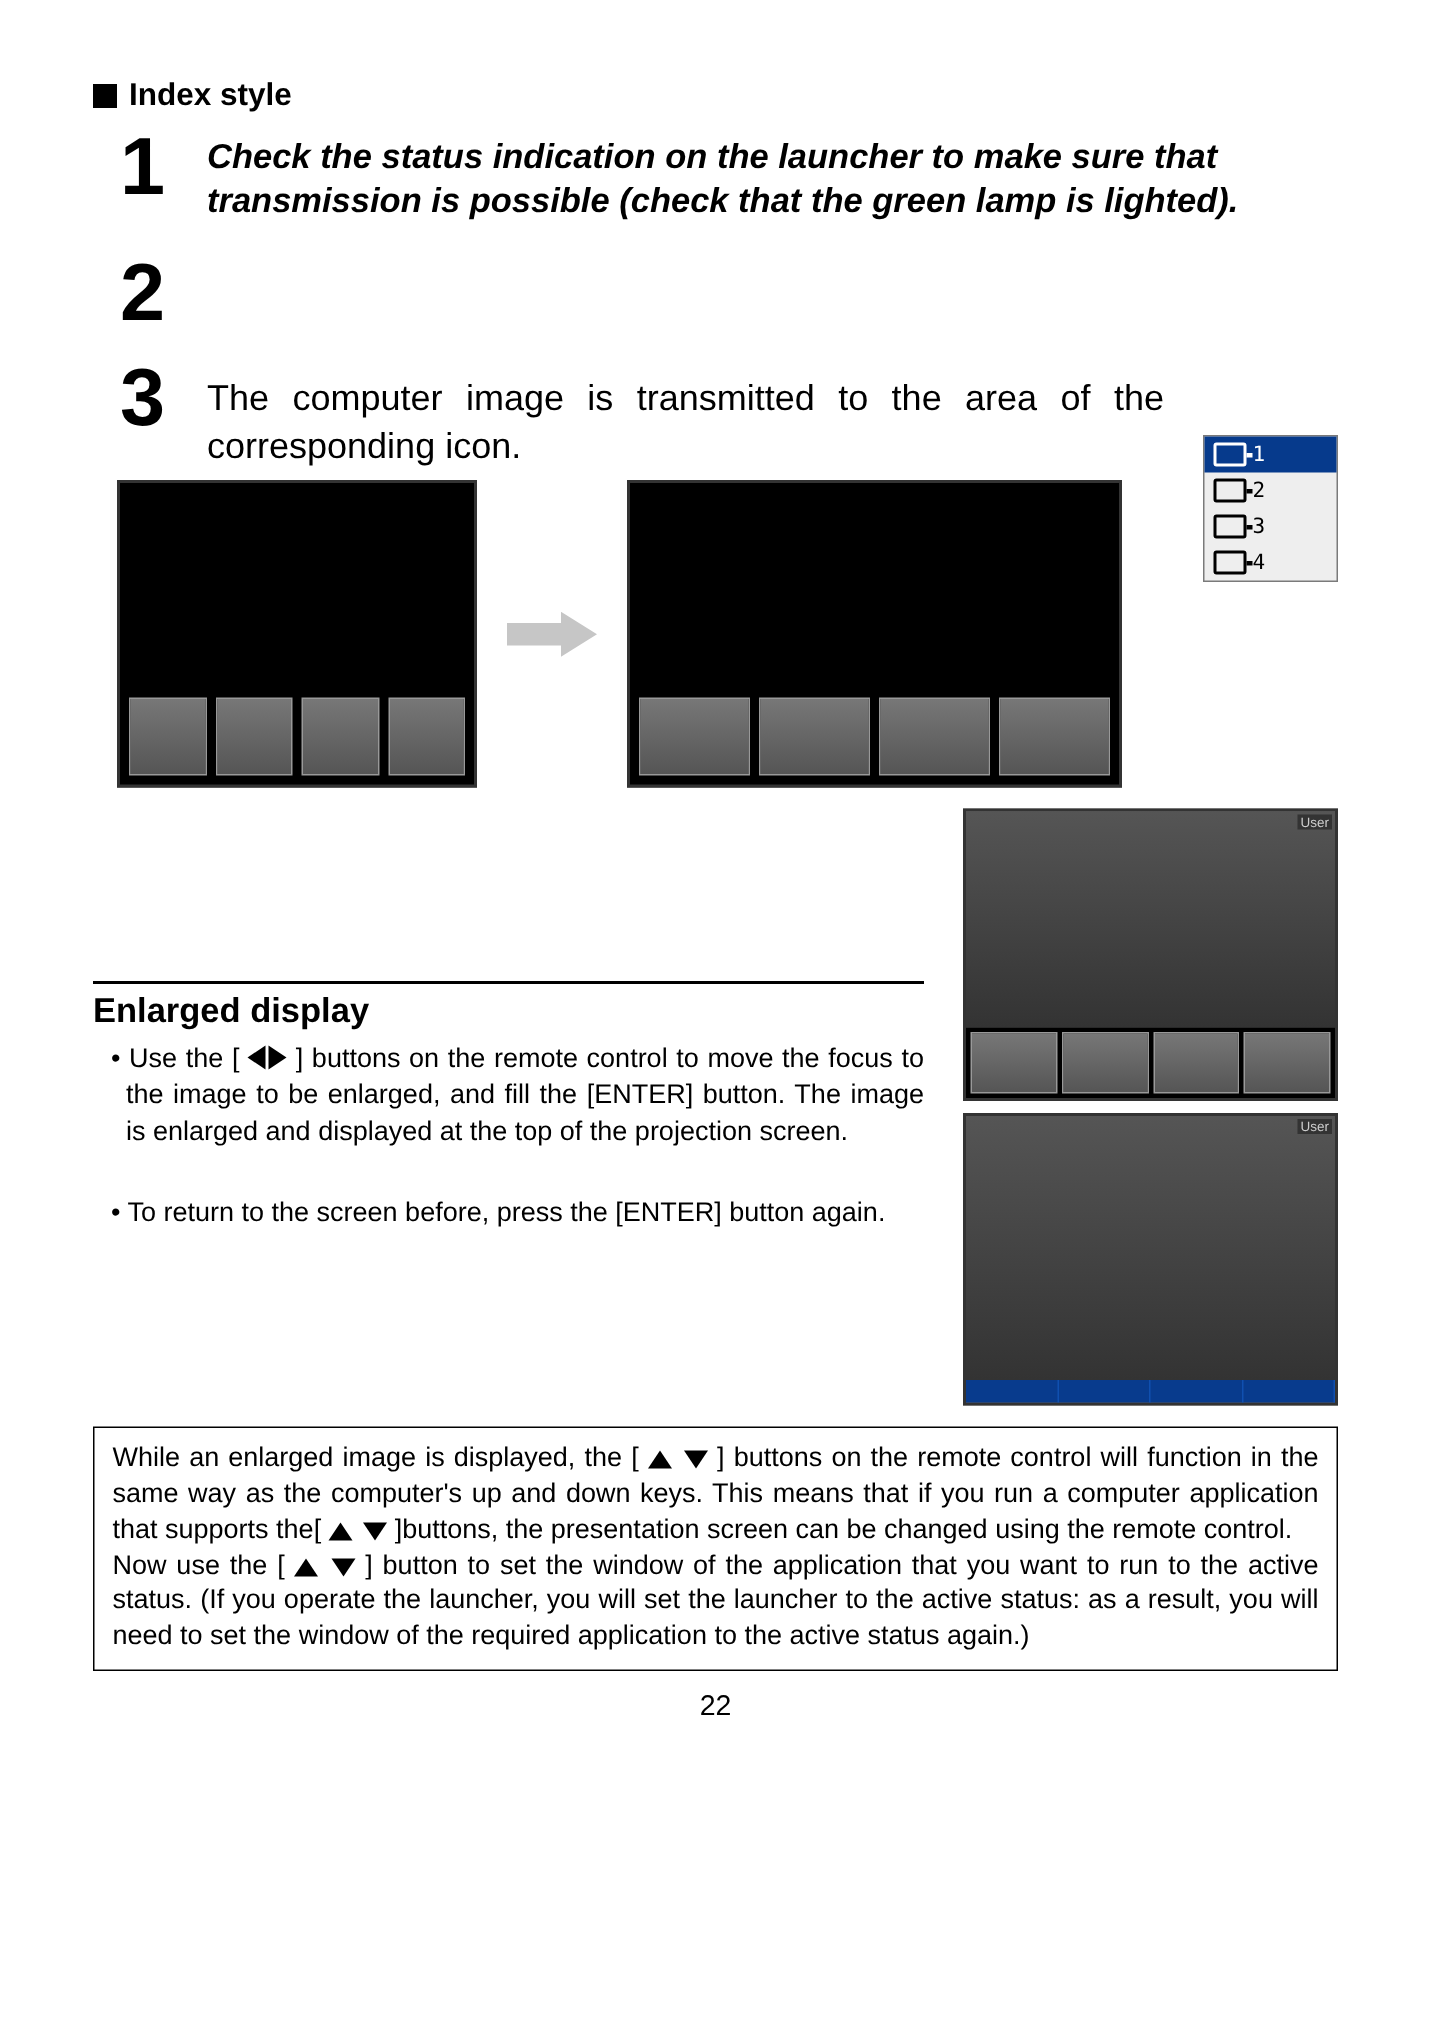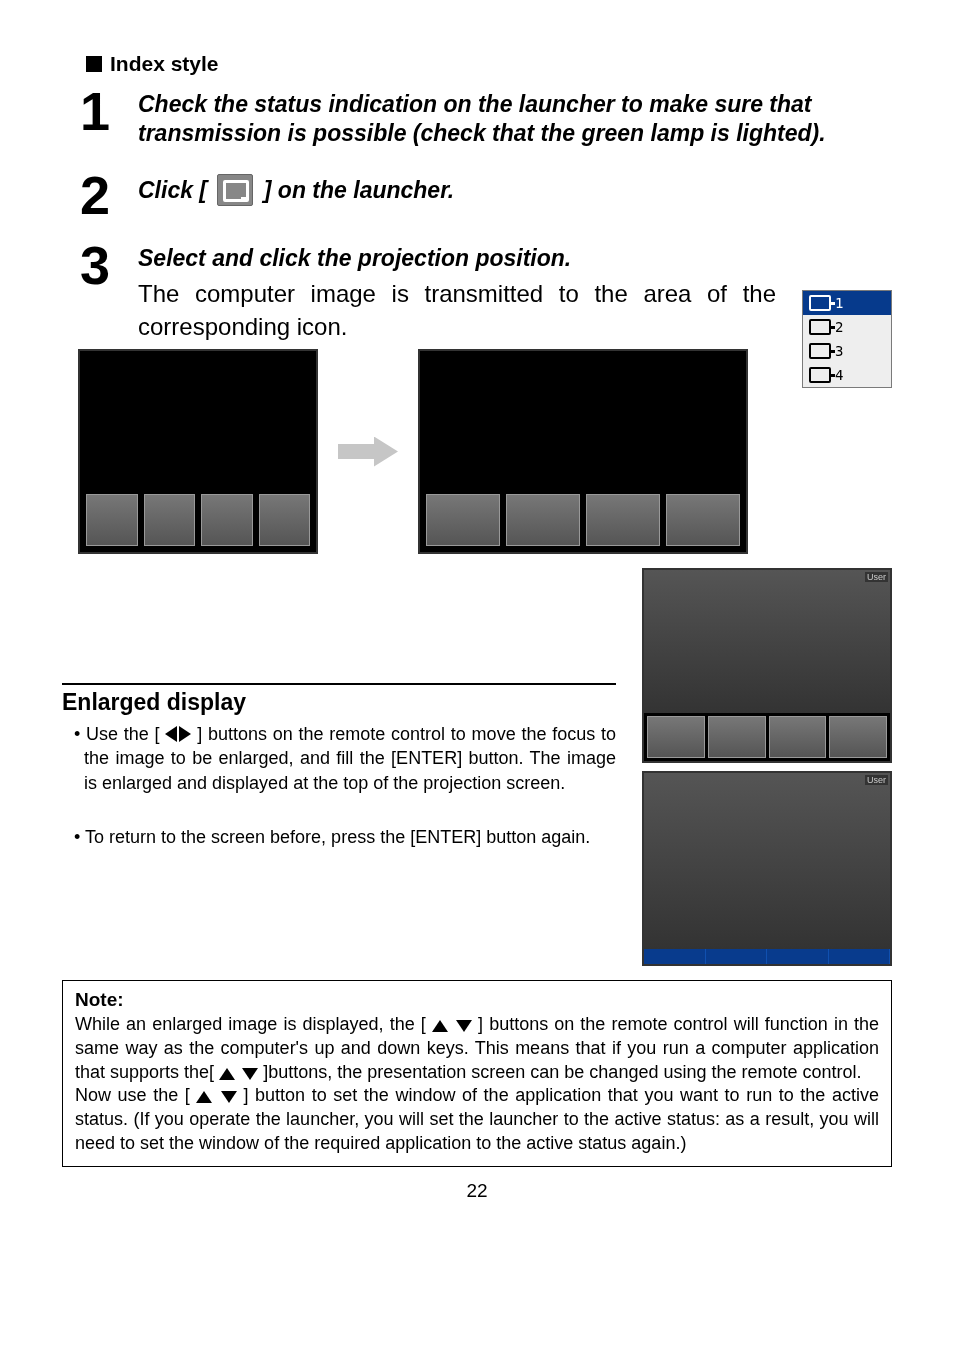--- a/index.html
+++ b/index.html
@@ -1,21 +1,21 @@
 <!DOCTYPE html>
 <html><head>
 <meta charset="utf-8">
 <style>
   * { box-sizing: border-box; margin: 0; padding: 0; }
   html, body { width: 954px; background: #fff; font-family: Arial, Helvetica, sans-serif; color: #000; }
   .page { padding: 52px 62px 30px 62px; }
   .h1-line { display: flex; align-items: baseline; border-bottom: 3px solid #000; padding-bottom: 6px; margin-bottom: 18px; }
   .h1-line .main { font-size: 34px; font-weight: 700; }
   .h1-line .cont { font-size: 22px; font-weight: 400; margin-left: 6px; }
-  .sub-h { display:flex; align-items:center; margin-bottom: 8px; margin-left: 24px; }
+  .sub-h { display:flex; align-items:center; margin-bottom: 8px; }
   .sub-h .bullet { width:16px; height:16px; background:#000; margin-right:8px; }
   .sub-h .txt { font-size: 21px; font-weight:700; }
   .step { display:flex; margin: 6px 0 20px 18px; }
   .step .num { font-size: 54px; font-weight: 700; line-height: 1; width: 58px; flex:0 0 58px; }
   .step .body { padding-top: 6px; }
   .step .title { font-size: 23px; font-weight: 700; line-height: 1.25; font-style: italic; }
   .step .desc { font-size: 24px; line-height: 1.35; margin-top: 6px; text-align: justify; }
   .tv-icon {
     display:inline-block; width:36px; height:32px; background:#878787; border:1px solid #666;
     vertical-align:-8px; margin: 0 4px; position:relative; border-radius:2px;
@@ -92,35 +92,27 @@
 
   <div class="step">
     <div class="num">1</div>
     <div class="body">
       <div class="title">Check the status indication on the launcher to make sure that transmission is possible (check that the green lamp is lighted).</div>
     </div>
   </div>
 
   <div class="step" style="margin-bottom:10px;">
     <div class="num">2</div>
-    <div class="body">
-      <div class="title nowrap">
-        <span>Click [</span>
-        <span class="tv-icon"></span>
-        <span>] on the launcher.</span>
-      </div>
-    </div>
   </div>
 
   <div style="display:flex; gap:20px; align-items:flex-start;">
     <div style="flex:1;">
       <div class="step" style="margin-bottom:6px;">
         <div class="num">3</div>
         <div class="body" style="margin-right:6px;">
-          <div class="title">Select and click the projection position.</div>
           <div class="desc">The computer image is transmitted to the area of the corresponding icon.</div>
         </div>
       </div>
 
       <div class="illus-row">
         <div class="shot sm">
           <div class="big"></div>
           <div class="thumbs">
               <div class="th"></div>
               <div class="th"></div>
@@ -191,21 +183,20 @@
             <span></span>
             <span></span>
             <span></span>
             <span></span>
           </div>
       </div>
     </div>
   </div>
 
   <div class="note-box">
-    <div class="nt">Note:</div>
     <p>
       <span>While an enlarged image is displayed, the [</span>
       <span class="tri u"></span> <span class="tri d"></span>
       <span>] buttons on the remote control will function in the same way as the computer's up and down keys. This means that if you run a computer application that supports the[</span>
       <span class="tri u"></span> <span class="tri d"></span>
       <span>]buttons, the presentation screen can be changed using the remote control.</span>
     </p>
     <p>
       <span>Now use the [</span>
       <span class="tri u"></span> <span class="tri d"></span>

